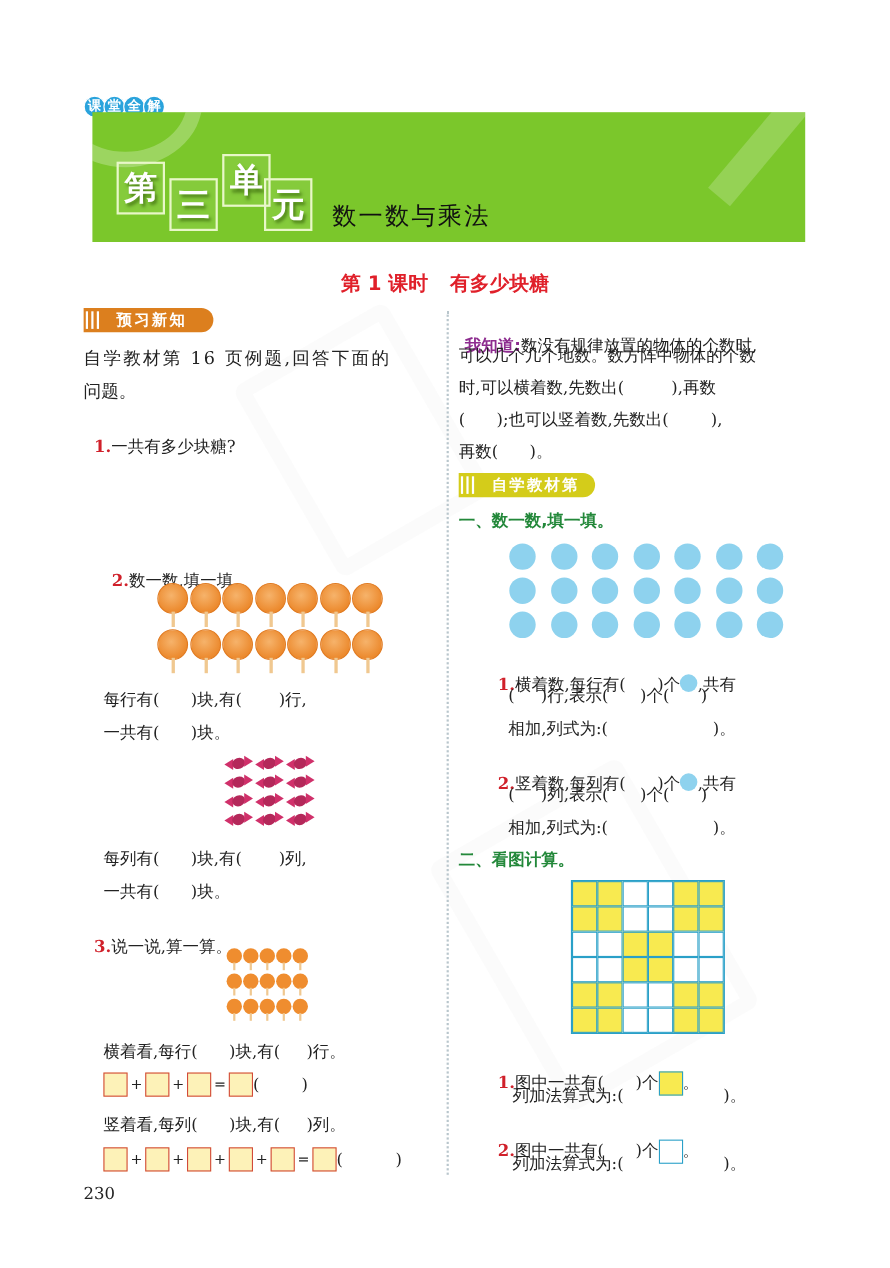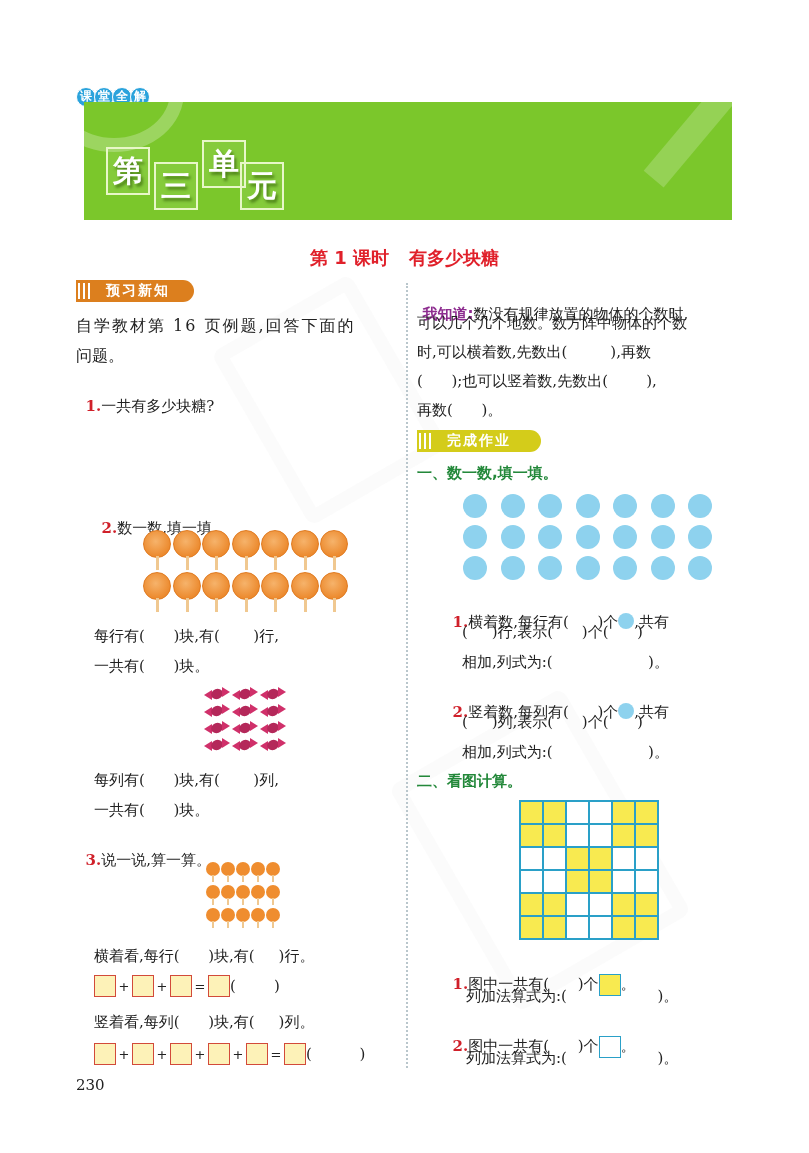--- a/index.html
+++ b/index.html
@@ -90,20 +90,21 @@
   <div class="brand-text">二年级(上) · B</div>
 </div>
 
 <div class="abs banner">
   <div class="banner-arc"></div>
   <div class="banner-stripe"></div>
   <div class="unit-box" style="left:22px;top:45px;width:44px;height:48px;">第</div>
   <div class="unit-box" style="left:70px;top:60px;width:44px;height:48px;">三</div>
   <div class="unit-box" style="left:118px;top:38px;width:44px;height:48px;">单</div>
   <div class="unit-box" style="left:156px;top:60px;width:44px;height:48px;">元</div>
+  <div class="unit-title">数一数与乘法</div>
 </div>
 
 <div class="abs lesson-title">
   <span>第 1 课时</span><span>有多少块糖</span>
 </div>
 
 <div class="abs divider"></div>
 
 <div class="section-tag tag-orange" style="left:76px;top:280px;width:118px;text-align:right;">
   <span class="bars">
@@ -338,21 +339,21 @@
 <div class="abs txt" style="left:417px;top:342px;">时,可以横着数,先数出(         ),再数</div>
 <div class="abs txt" style="left:417px;top:371px;">(      );也可以竖着数,先数出(        ),</div>
 <div class="abs txt" style="left:417px;top:400px;">再数(      )。</div>
 
 <div class="section-tag tag-yellow" style="left:417px;top:430px;width:124px;">
   <span class="bars">
       <i></i>
       <i></i>
       <i></i>
     </span>
-  <span>完成作业</span>
+  <span>自学教材第</span>
 </div>
 
 <div class="abs green-head" style="left:417px;top:464px;">一、数一数,填一填。</div>
 
 <div class="abs" id="dot-grid" style="left:463px;top:494px;width:252px;height:88px;">
     <div class="dot" style="left: 0px; top: 0px;"></div>
     <div class="dot" style="left: 37.5px; top: 0px;"></div>
     <div class="dot" style="left: 75px; top: 0px;"></div>
     <div class="dot" style="left: 112.5px; top: 0px;"></div>
     <div class="dot" style="left: 150px; top: 0px;"></div>

